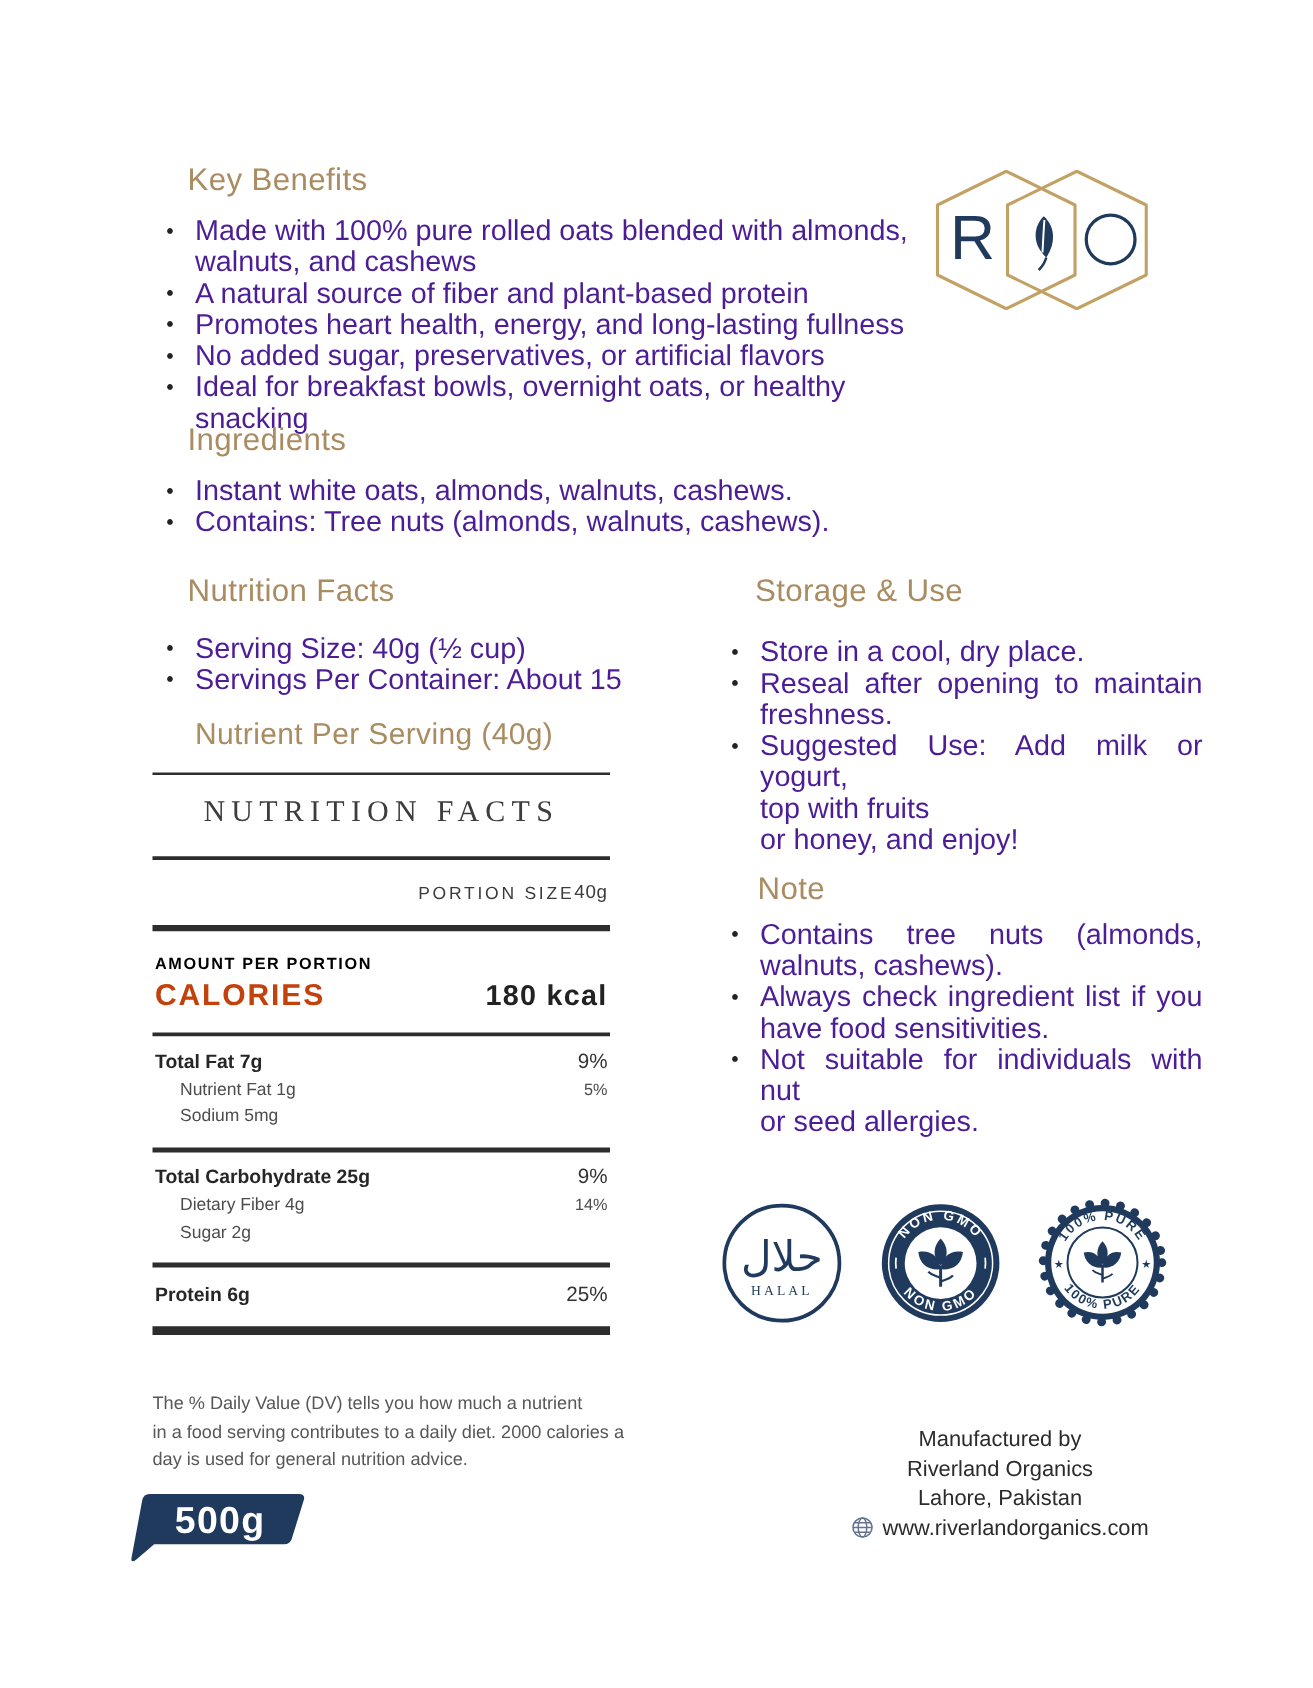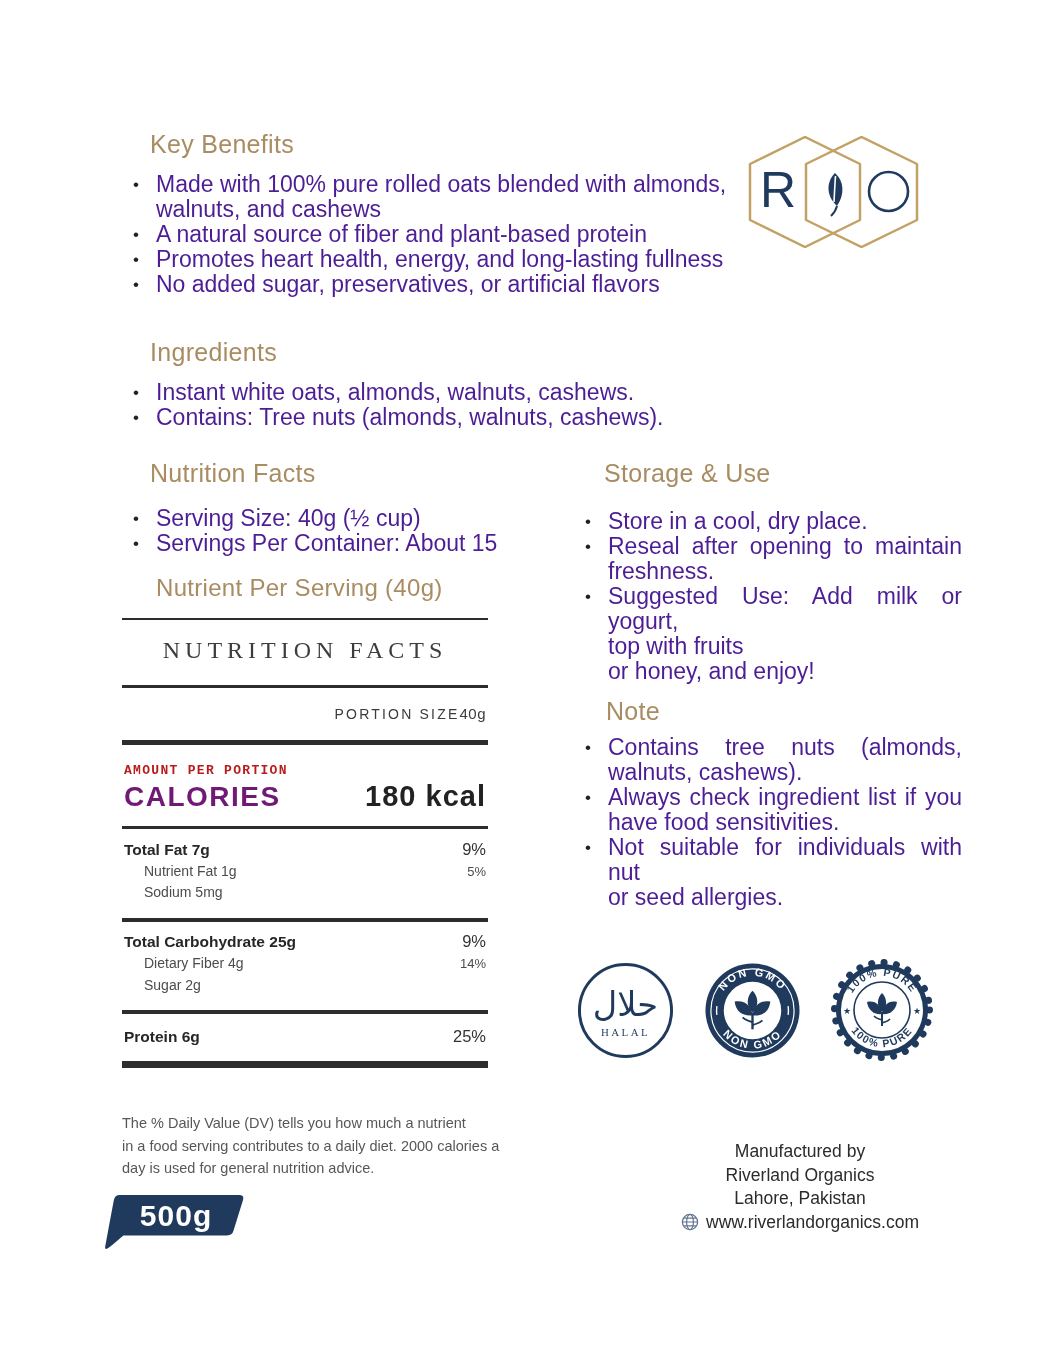--- a/index.html
+++ b/index.html
@@ -15,23 +15,23 @@
   .stretch{text-align:justify;text-align-last:justify;}
   
   .ntable{width:366px;color:#2f2f2f;}
   .rule{background:#2d2d2d;width:100%;}
   .nt-title{font-family:"Liberation Serif","DejaVu Serif",serif;font-size:24px;letter-spacing:5px;
             color:#3d3d3d;text-align:center;line-height:30px;margin:15px 0 20px 0;font-weight:400;}
   .nt-portion{display:flex;justify-content:flex-end;align-items:center;padding:17px 2px 18px 2px;}
   .nt-portion-label{font-size:14px;letter-spacing:2.2px;color:#3b3b3b;}
   .nt-portion-value{font-size:15px;color:#3d3d3d;letter-spacing:.5px;}
   .nt-cal{display:flex;justify-content:space-between;align-items:flex-end;margin:18px 2px 17px 2px;}
-  .nt-amount{font-size:13px;font-weight:700;letter-spacing:1.3px;color:#b91c1c;line-height:16px;font-family:Liberation Mono, monospace;}
-  .nt-calword{font-size:28px;font-weight:700;letter-spacing:1.5px;color:#701a75;line-height:25px;margin-top:5px;}
-  .nt-calval{font-size:29px;font-weight:700;color:#222;letter-spacing:1px;line-height:26px;}
+  .nt-amount{font-size:13px;font-weight:700;letter-spacing:1.3px;color:#000000;line-height:16px;}
+  .nt-calword{font-size:24px;font-weight:700;letter-spacing:1.5px;color:#c2410c;line-height:25px;margin-top:5px;}
+  .nt-calval{font-size:23px;font-weight:700;color:#222;letter-spacing:1px;line-height:26px;}
   .nt-group{padding:10px 2px 14px 2px;}
   .nt-row{display:flex;justify-content:space-between;line-height:21.7px;align-items:center;}
   .nt-row.main{font-size:15.5px;font-weight:700;color:#262626;}
   .nt-row.main .dv{font-weight:400;font-size:16.5px;color:#333;}
   .nt-row.sub{font-size:14px;color:#4c4c4c;padding-left:20px;font-weight:400;}
   .nt-row.sub .dv{font-size:13px;color:#4c4c4c;}
   .footnote{font-size:14.5px;line-height:22.5px;color:#575757;}
   
   .rlist li{width:354px;}
   .badges-row{display:flex;justify-content:space-between;align-items:center;width:358px;}
@@ -54,20 +54,23 @@
     </li>
     <li>
         <span class="ln">A natural source of fiber and plant-based protein</span>
       </li>
     <li>
         <span class="ln">Promotes heart health, energy, and long-lasting fullness</span>
       </li>
     <li>
         <span class="ln">No added sugar, preservatives, or artificial flavors</span>
       </li>
+    <li>
+        <span class="ln">Ideal for breakfast bowls, overnight oats, or healthy snacking</span>
+      </li>
   </ul>
 
   <div class="abs" style="left:747px;top:136px;">
     <svg width="174" height="112" viewBox="0 0 174 112">
       <polygon points="58,1 113,28 113,84 58,111 3,84 3,28" fill="none" stroke="#c2a264" stroke-width="2.5" stroke-linejoin="round"></polygon>
       <polygon points="114.5,1 170,28 170,84 114.5,111 59,84 59,28" fill="none" stroke="#c2a264" stroke-width="2.5" stroke-linejoin="round"></polygon>
       <text x="31" y="71" font-size="50" fill="#1f3a5c" text-anchor="middle">R</text>
       <circle cx="141.5" cy="55.5" r="19.5" fill="none" stroke="#1f3a5c" stroke-width="2.6"></circle>
       <path d="M88,37 C97,45 98,58 90,70 C79,60 79,46 88,37 Z" fill="#1f3a5c"></path>
       <path d="M87,66 C87.5,56 88,47 88.5,40" stroke="#ffffff" stroke-width="1.6" fill="none"></path>

